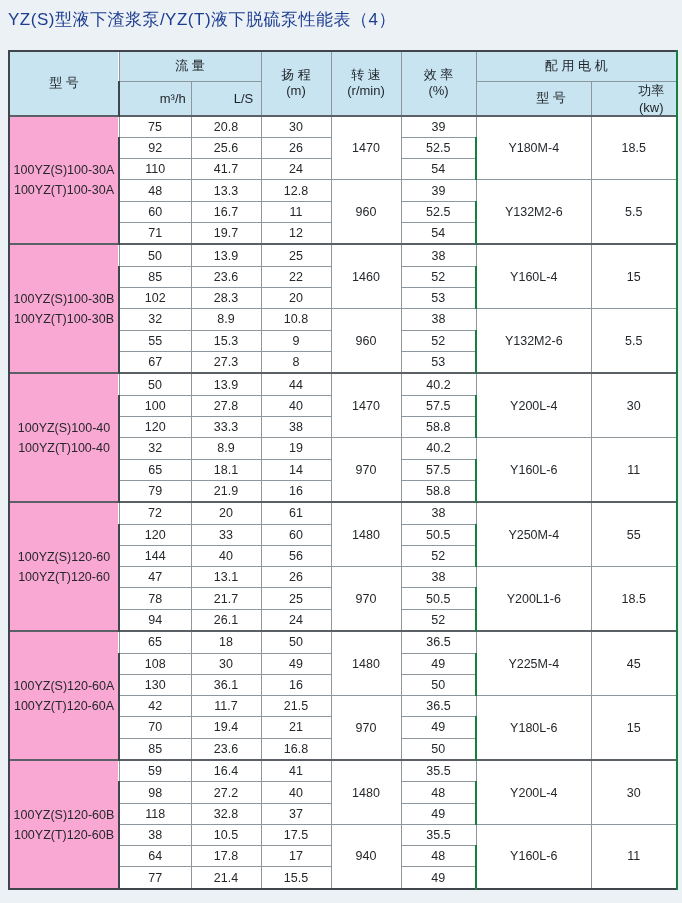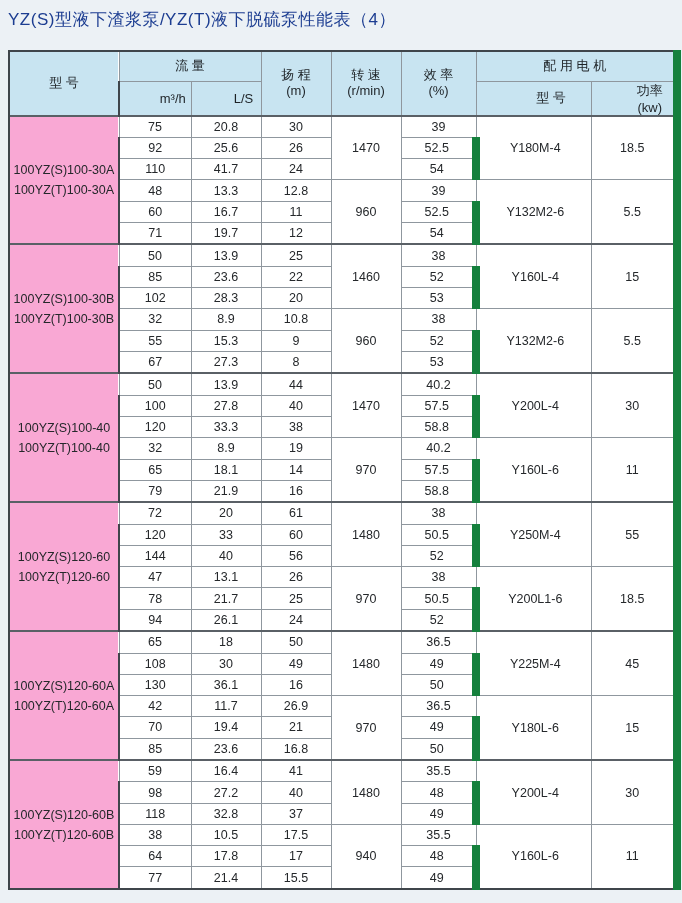--- a/index.html
+++ b/index.html
@@ -51,21 +51,21 @@
     font-size: 12px;
     padding: 0 1px;
     background: #f9a8d4;
   }
   td.model-cell div { line-height: 1.6; white-space: nowrap; }
   tr.block-start td { border-top: 2px solid #5a6066; margin-left: 8px; }
   
   table.perf { border: 2px solid #3f454b; }
   table.perf thead tr.group-row th { border-top: 2px solid #3f454b; }
   table.perf td:first-child, table.perf th:first-child { border-left: 2px solid #3f454b; }
-  table.perf td:last-child, table.perf th:last-child { border-right: 8px solid #15803d; }
+  table.perf td:last-child, table.perf th:last-child { border-right: 2px solid #15803d; }
 </style>
 </head>
 <body>
 
 <div class="page">
 
   <div class="page-title">YZ(S)型液下渣浆泵/YZ(T)液下脱硫泵性能表（4）</div>
 
   <table class="perf">
     <colgroup>
@@ -309,21 +309,21 @@
         </tr>
         <tr>
           <td>130</td>
           <td>36.1</td>
           <td>16</td>
           <td>50</td>
         </tr>
         <tr>
           <td>42</td>
           <td>11.7</td>
-          <td>26.9</td>
+          <td>21.5</td>
           <td rowspan="3">970</td>
           <td>36.5</td>
           <td rowspan="3">Y180L-6</td>
           <td rowspan="3">15</td>
         </tr>
         <tr>
           <td>70</td>
           <td>19.4</td>
           <td>21</td>
           <td>49</td>

